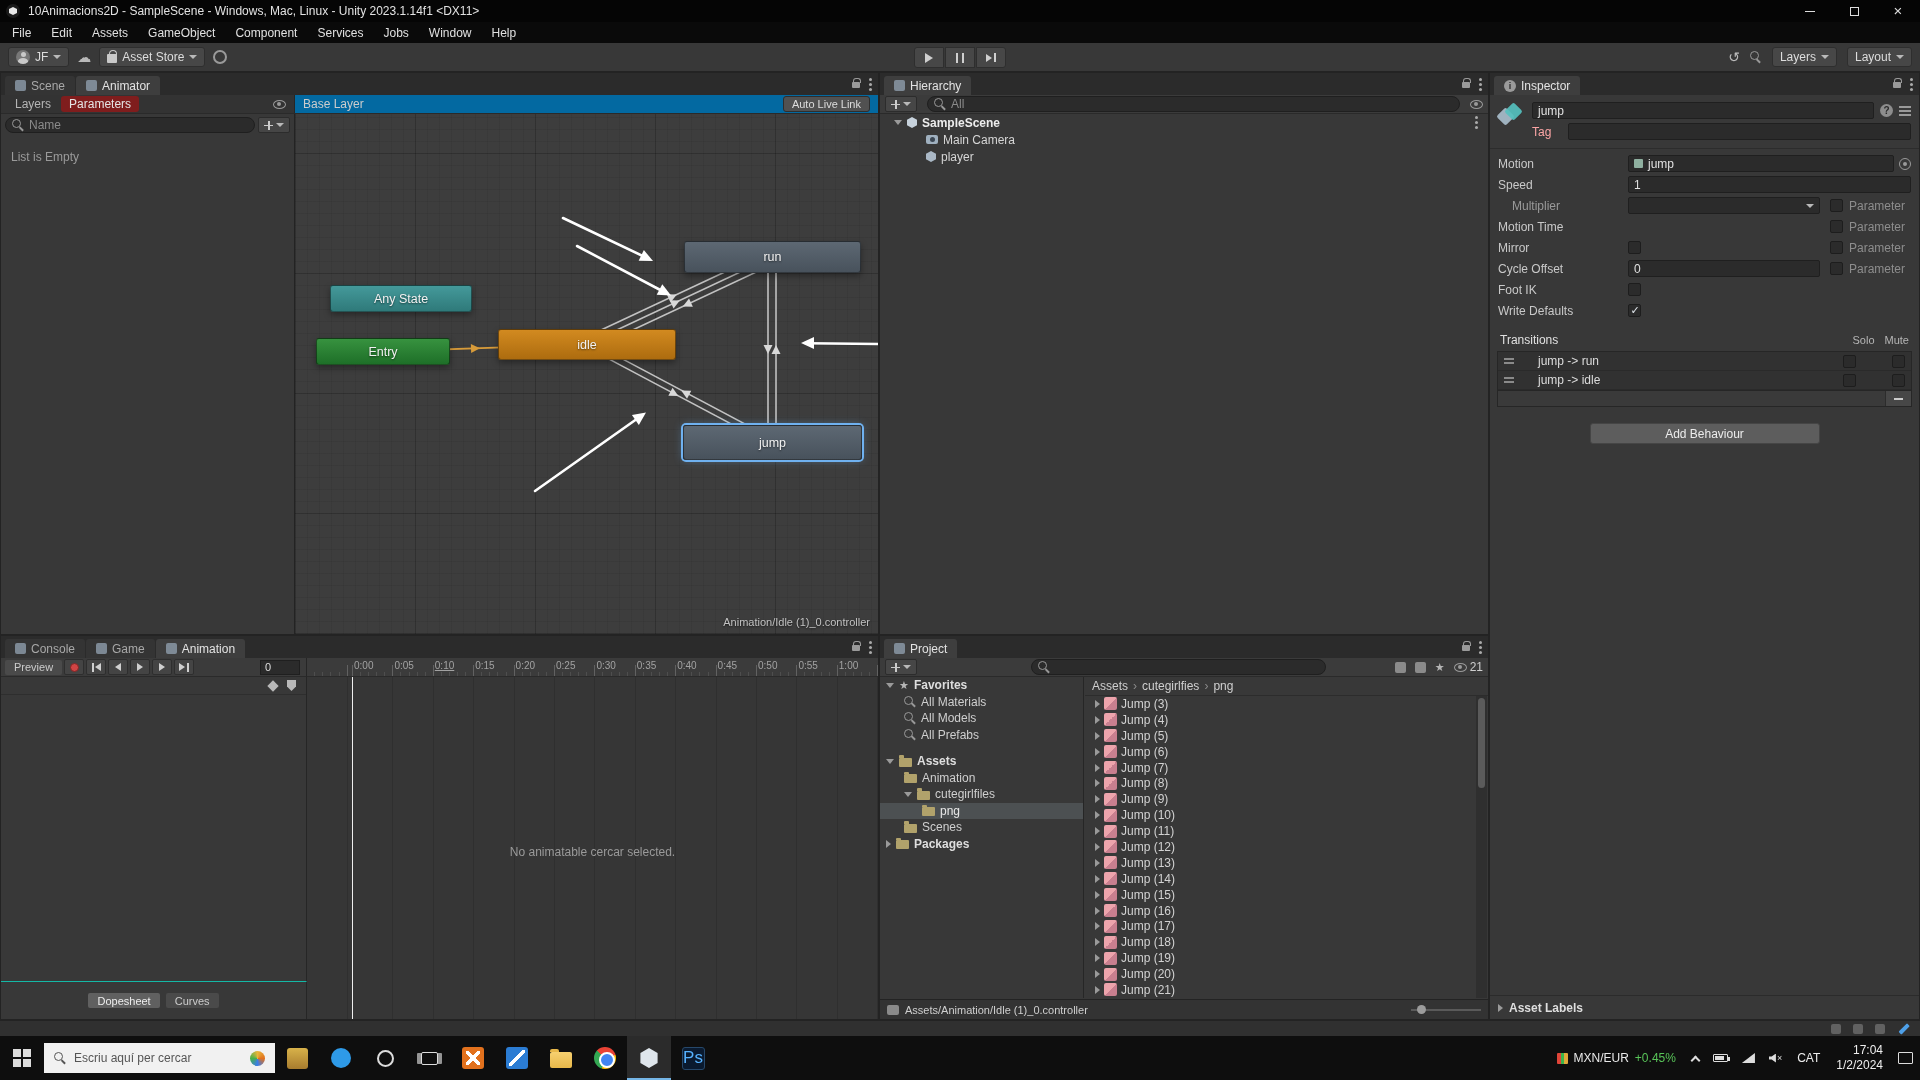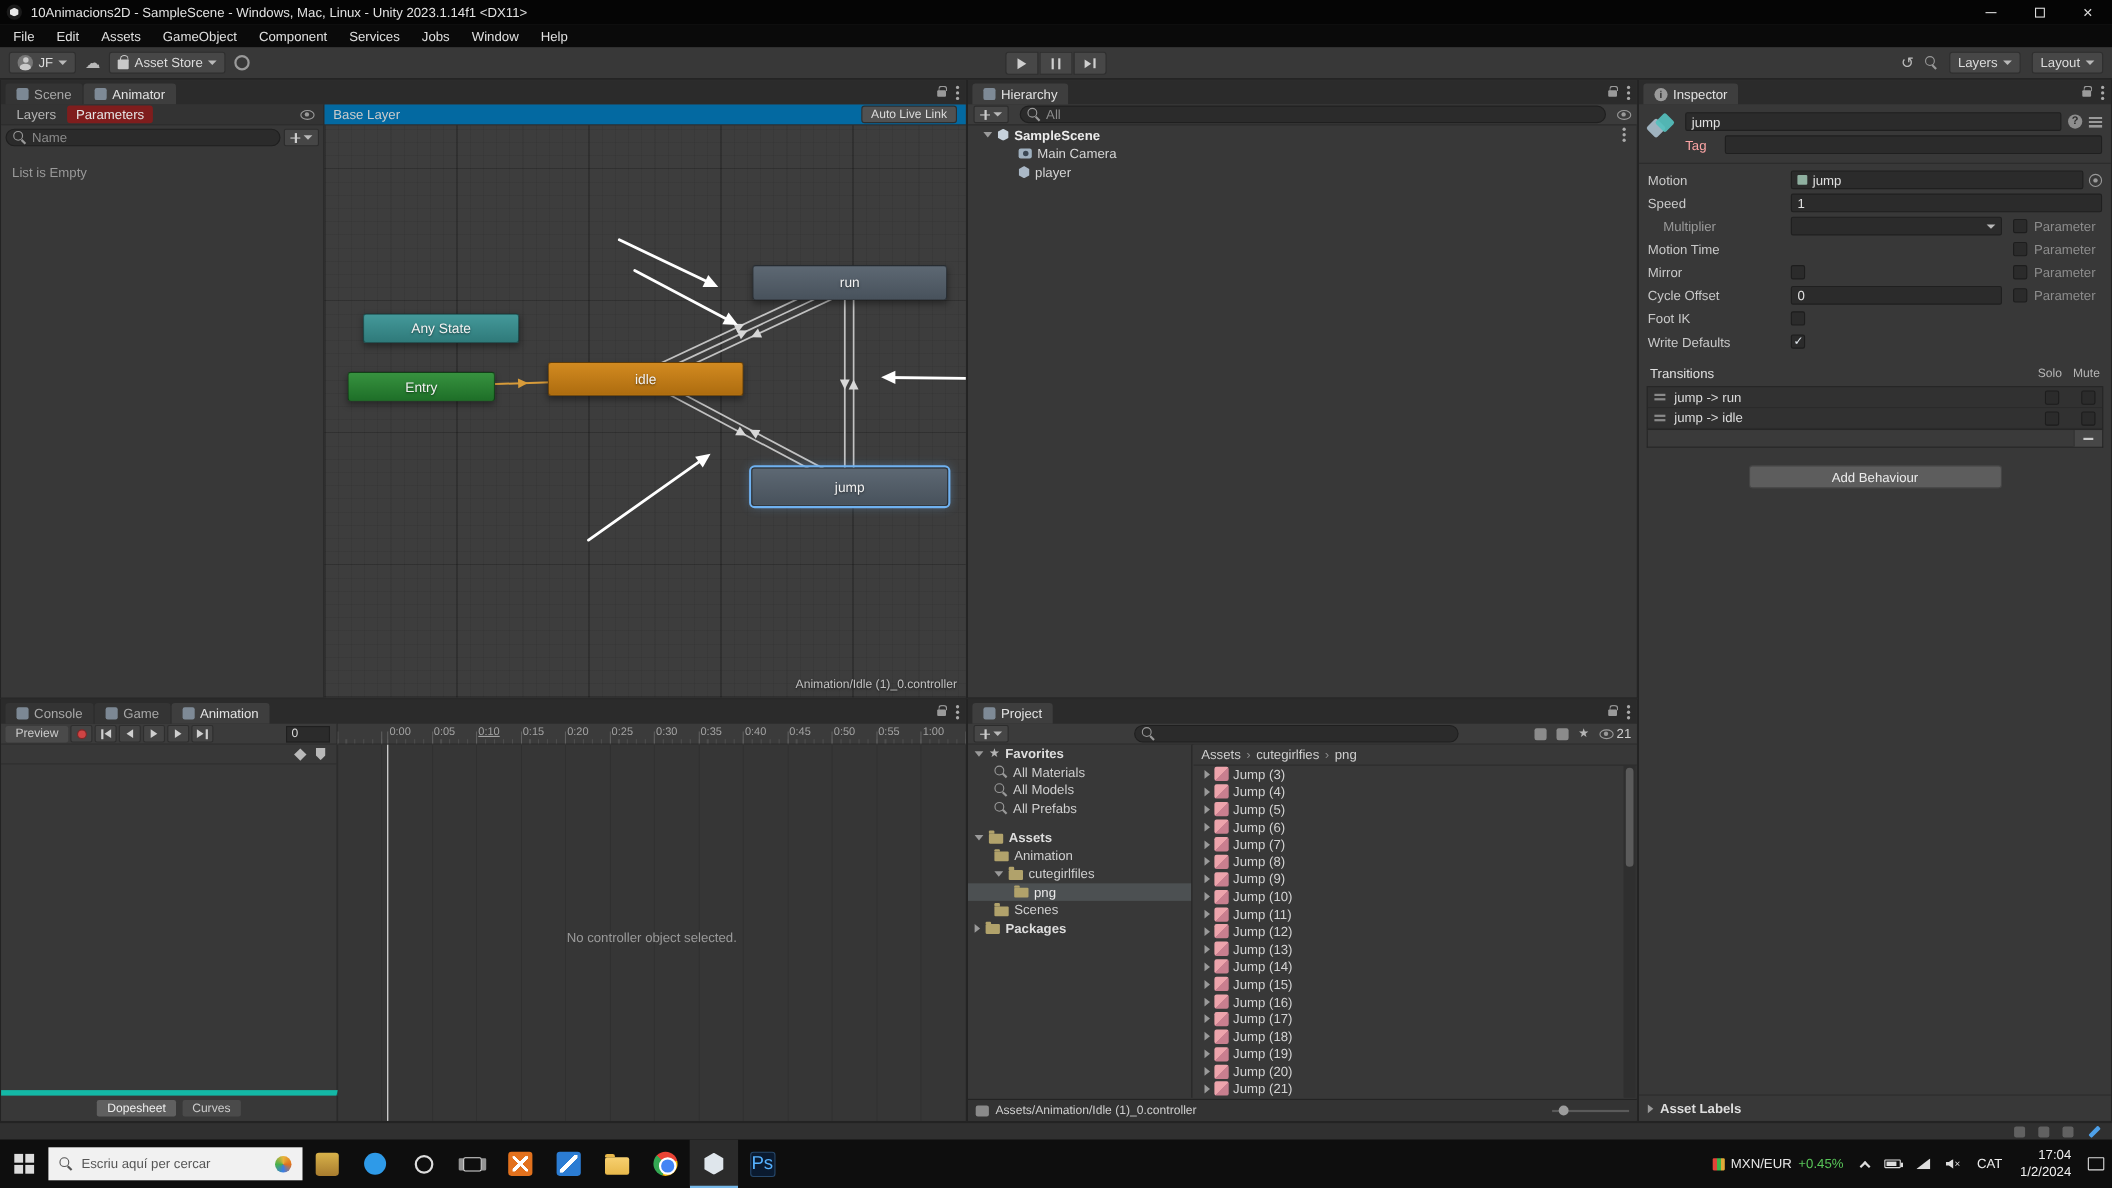--- a/index.html
+++ b/index.html
@@ -118,21 +118,21 @@
 .ilabel{width:130px;flex:none;color:#c9c9c9}
 .ilabel.ind{padding-left:14px;color:#9a9a9a}
 .param-label{color:#8d8d8d;margin-left:6px;width:62px;text-align:left}
 .cbml{margin-left:10px}
 .i-target{width:12px;height:12px;border:1px solid #9a9a9a;border-radius:50%;position:relative;flex:none;margin-left:5px}
 .i-target::after{content:'';position:absolute;left:3px;top:3px;width:4px;height:4px;border-radius:50%;background:#9a9a9a}
 .i-motion{width:9px;height:9px;background:#8fb0a0;border-radius:1px;flex:none}
 .trans-header{display:flex;align-items:center;height:22px;padding:0 10px;margin-top:8px;color:#e0e0e0}
 .sm-col{font-size:11px;color:#b5b5b5;margin-left:10px}
 .trans-list{margin:0 7px;background:#313131;border:1px solid #262626}
-.trans-row{height:19px;display:flex;align-items:center;gap:8px;padding:0 6px;border-bottom:1px solid #2a2a2a;color:#dcdcdc}
+.trans-row{height:19px;display:flex;align-items:center;gap:24px;padding:0 6px;border-bottom:1px solid #2a2a2a;color:#dcdcdc}
 .trans-row .checkbox{margin-left:12px}
 .i-grip{width:10px;height:6px;border-top:2px solid #8a8a8a;border-bottom:2px solid #8a8a8a;flex:none}
 .trans-label{flex:1}
 .trans-foot{display:flex;justify-content:flex-end;margin:0 7px;background:#3a3a3a;border:1px solid #262626;border-top:none;height:16px}
 .minusbtn{width:26px;height:100%;background:#474747;display:flex;align-items:center;justify-content:center;border-left:1px solid #2c2c2c}
 .i-minus{width:9px;height:2px;background:#ccc}
 .addbehaviour{margin:16px auto 0;width:230px;height:21px;background:#5d5d5d;border:1px solid #454545;border-radius:3px;color:#ececec;display:flex;align-items:center;justify-content:center;font-family:inherit;font-size:12px}
 .asset-labels{margin-top:auto;border-top:1px solid #2b2b2b;height:24px;display:flex;align-items:center;gap:6px;padding:0 8px;color:#dedede;font-weight:bold}
 
 .anim-toolbar{position:absolute;left:0;top:22px;width:306px;height:19px;display:flex;align-items:center;gap:2px;padding:0 4px;background:#3b3b3b;border-right:1px solid #262626;border-bottom:1px solid #2a2a2a}
@@ -146,21 +146,21 @@
 background-image:repeating-linear-gradient(90deg,#616161 0 1px,transparent 1px 40.4px),repeating-linear-gradient(90deg,#4e4e4e 0 1px,transparent 1px 8.08px);
 background-size:100% 12px,100% 5px;background-position:45px 7px,45px 14px;background-repeat:repeat-x}
 .ruler-label{position:absolute;top:2px;font-size:10px;color:#a2a2a2}
 .playhead{position:absolute;left:45px;top:0;bottom:0;width:1px;background:#efefef}
 .anim-left{position:absolute;left:0;top:41px;width:306px;bottom:20px;background:#383838;border-right:1px solid #262626}
 .keybtns{height:18px;border-bottom:1px solid #2e2e2e;display:flex;justify-content:flex-end;align-items:center;gap:10px;padding:0 10px}
 .i-diamond{width:8px;height:8px;background:#b9b9b9;transform:rotate(45deg)}
 .i-marker{width:9px;height:11px;background:#b9b9b9;clip-path:polygon(0 0,100% 0,100% 60%,50% 100%,0 60%)}
 .anim-sheet{position:absolute;left:306px;top:41px;right:0;bottom:0;background:#363636;background-image:repeating-linear-gradient(90deg,rgba(0,0,0,.12) 0 1px,transparent 1px 40.4px);background-position:45px 0}
 .anim-empty{position:absolute;left:50%;top:168px;transform:translateX(-50%);color:#9a9a9a;white-space:nowrap}
-.anim-bottom{position:absolute;left:0;bottom:0;width:306px;height:28px;background:#383838;border-top:5px solid #14b8a6;border-right:1px solid #262626;display:flex;align-items:center;justify-content:center;gap:6px}
+.anim-bottom{position:absolute;left:0;bottom:0;width:306px;height:38px;background:#383838;border-top:1px solid #14b8a6;border-right:1px solid #262626;display:flex;align-items:center;justify-content:center;gap:6px}
 
 .ptree{position:absolute;left:0;top:41px;width:204px;bottom:21px;background:#383838;border-right:1px solid #262626;overflow:hidden}
 .tree-row{height:16.5px;display:flex;align-items:center;gap:5px;padding-left:6px;color:#cfcfcf;white-space:nowrap}
 .tree-row.lvl2{padding-left:24px}
 .tree-row.lvl3{padding-left:42px}
 .tree-row.selected{background:#4c5052;color:#e8e8e8}
 .tree-row .bold{font-weight:bold;color:#dedede}
 .i-folder{width:13px;height:9px;background:#b1a26b;border-radius:1px;position:relative;flex:none;margin-top:2px}
 .i-folder::before{content:'';position:absolute;top:-2.5px;left:0;width:5px;height:2.5px;background:#b1a26b;border-radius:1px 1px 0 0}
 .i-star{color:#b5b5b5;font-size:11px;line-height:1}
@@ -588,21 +588,21 @@
       <span class="ruler-label" style="left: 531.8px;">1:00</span>
     </div>
   <div class="anim-left">
     <div class="keybtns">
       <span class="i-diamond"></span>
       <span class="i-marker"></span>
     </div>
   </div>
   <div class="anim-sheet">
     <span class="playhead"></span>
-    <div class="anim-empty">No controller object selected.</div>
+    <div class="anim-empty">No animatable cercar selected.</div>
   </div>
   <div class="anim-bottom">
     <span class="pill active">Dopesheet</span>
     <span class="pill">Curves</span>
   </div>
 </section>
 
 <section class="panel" style="left:879px;top:635px;width:610px;height:385px">
   <div class="tabstrip">
     <div class="tab active">

